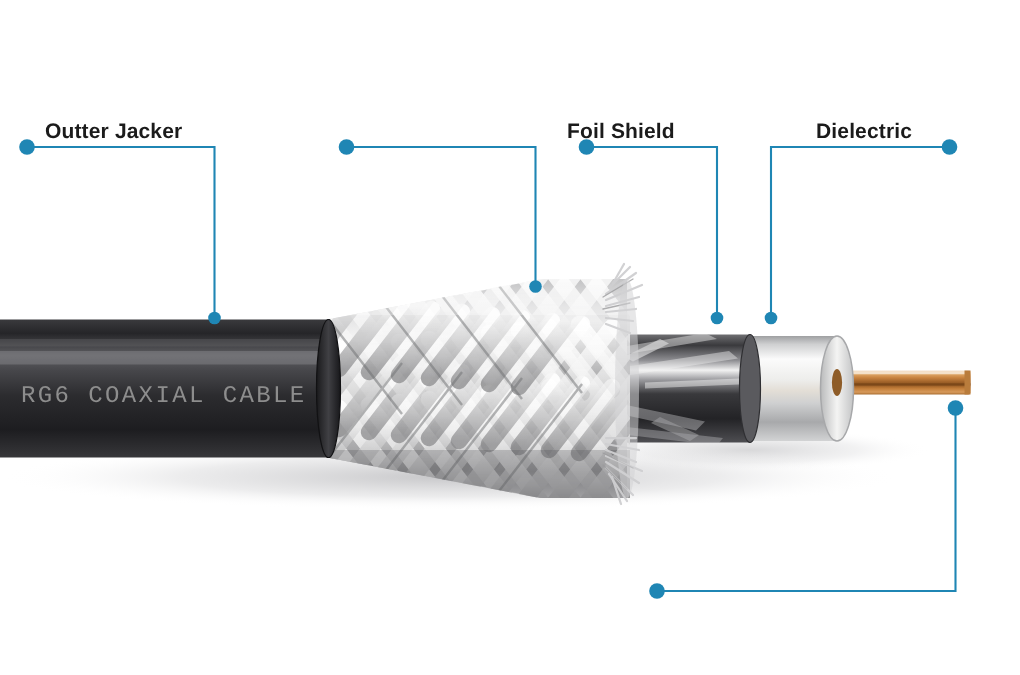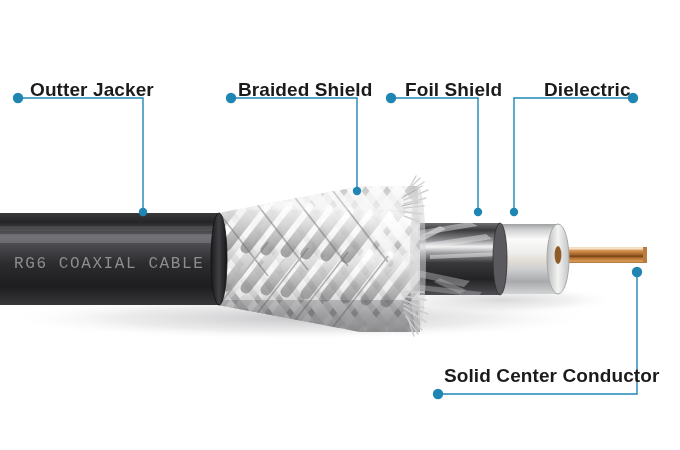--- a/index.html
+++ b/index.html
@@ -10,21 +10,21 @@
     font-family:"Liberation Sans", sans-serif;
     overflow:hidden;
     position:relative;
   }
   #stage{position:absolute;left:0;top:0;width:680px;height:450px;}
 
   
   .callout-label{
     position:absolute;
     font-family:"Liberation Sans", sans-serif;
-    font-size:19px;
+    font-size:14px;
     font-weight:bold;
     color:#1b1b1b;
     letter-spacing:0.1px;
     white-space:nowrap;
     line-height:1;
   }
 
   
   #leaders{position:absolute;left:0;top:0;width:680px;height:450px;}
   #artwork{position:absolute;left:0;top:0;width:680px;height:450px;}
@@ -319,21 +319,19 @@
 
       <circle cx="143" cy="212" r="4.2"></circle>
       <circle cx="357" cy="191" r="4.2"></circle>
       <circle cx="478" cy="212" r="4.2"></circle>
       <circle cx="514" cy="212" r="4.2"></circle>
     </g>
   </svg>
 
   <div class="callout-label" style="left:30px;top:80px;">Outter Jacker</div>
 
-  <div class="callout-label" style="left:238px;top:80px;">Braided Shield</div>
-
-  <div class="callout-label" style="left:405px;top:80px;">Foil Shield</div>
+
+  <div class="callout-label" style="left:378px;top:80px;">Foil Shield</div>
 
   <div class="callout-label" style="left:544px;top:80px;">Dielectric</div>
 
-  <div class="callout-label" style="left:444px;top:366px;">Solid Center Conductor</div>
 
 </div>
 
 </body></html>

